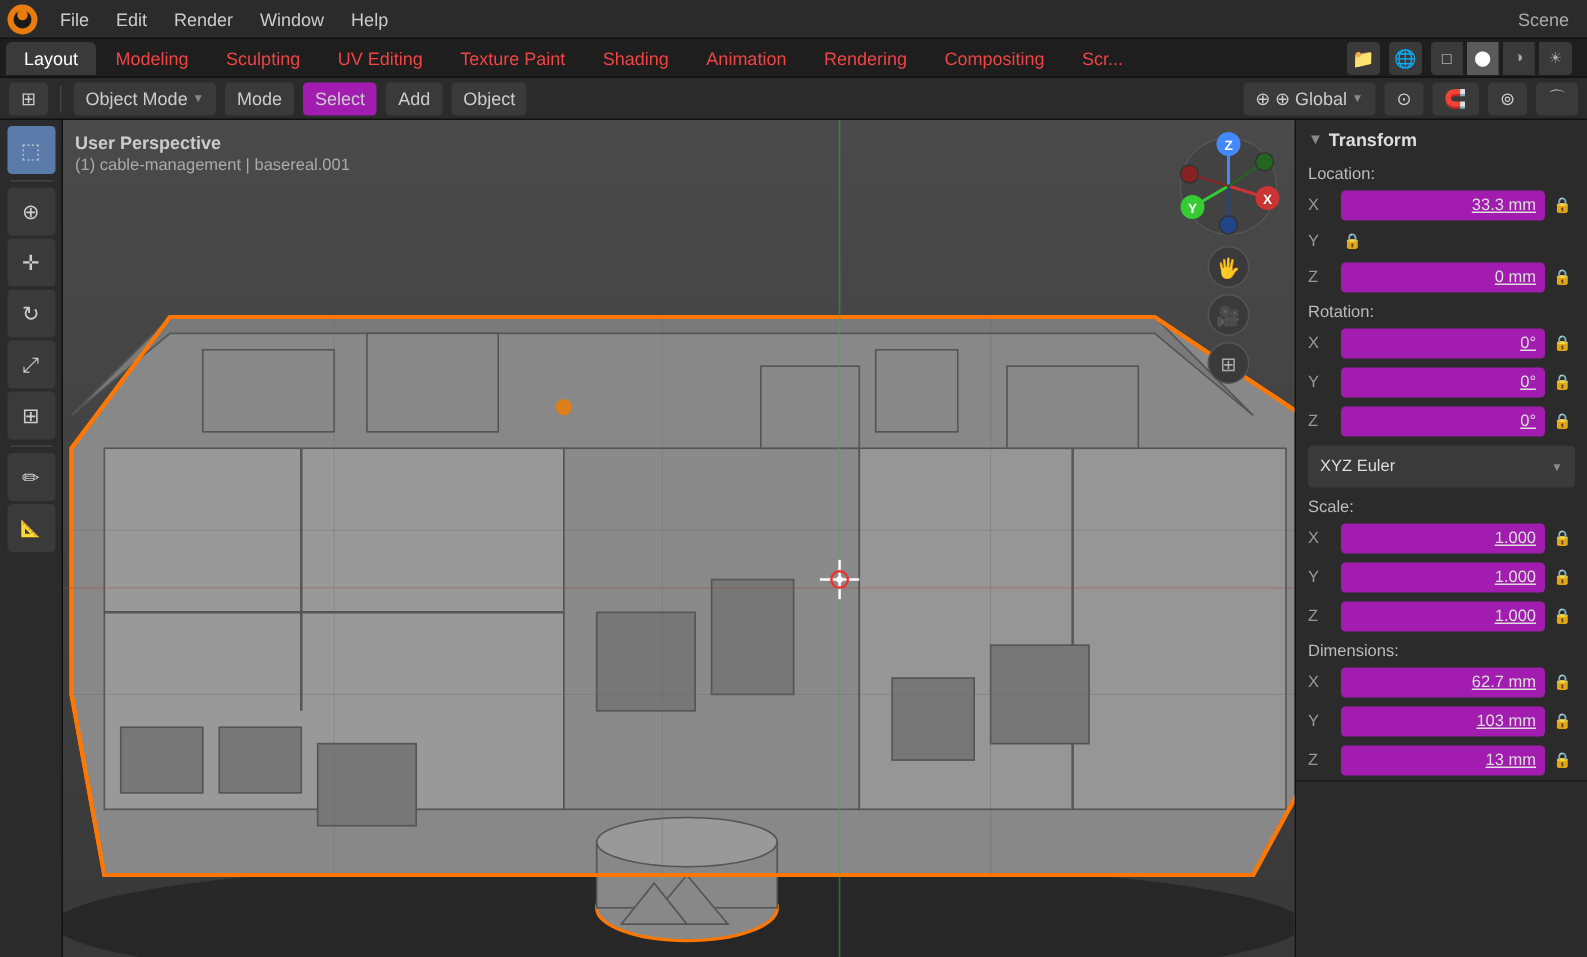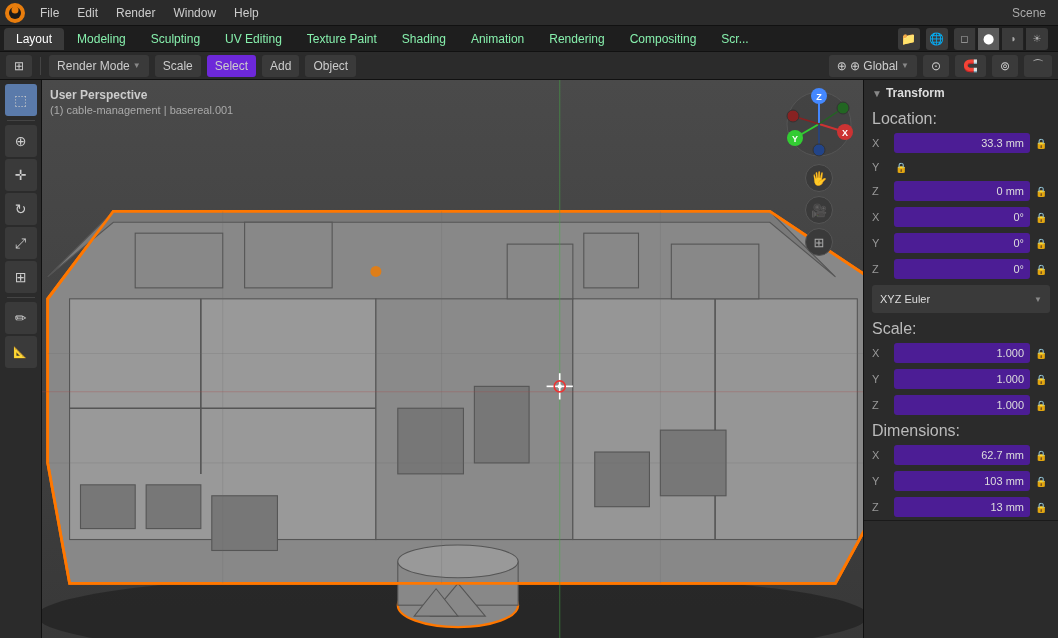--- a/index.html
+++ b/index.html
@@ -41,21 +41,21 @@
     #workspace-tabs {
       height: 26px;
       background: #1e1e1e;
       display: flex;
       align-items: center;
       padding: 0 4px;
       border-bottom: 1px solid #111;
     }
     .ws-tab {
       padding: 4px 12px;
-      color: #86efac;
+      color: #ef4444;
       cursor: pointer;
       font-size: 12px;
       border-radius: 4px 4px 0 0;
       margin-right: 1px;
     }
     .ws-tab.active {
       background: #3a3a3a;
       color: #fff;
     }
 
@@ -75,21 +75,21 @@
       color: #ccc;
       padding: 3px 8px;
       border-radius: 3px;
       cursor: pointer;
       font-size: 12px;
       height: 22px;
       display: flex;
       align-items: center;
       gap: 3px;
     }
-    .toolbar-btn.active { background: #6d28d9; }
+    .toolbar-btn.active { background: #a21caf; }
     .toolbar-divider {
       width: 1px;
       height: 18px;
       background: #444;
       margin: 0 2px;
     }
     .toolbar-spacer { flex: 1; }
     .dropdown-arrow {
       font-size: 8px;
       color: #888;
@@ -222,46 +222,47 @@
       padding: 3px 8px;
       gap: 4px;
     }
     .prop-label {
       color: #999;
       font-size: 11px;
       min-width: 18px;
     }
     .prop-value {
       flex: 1;
-      background: #4c1d95;
+      background: #a21caf;
       border: none;
       color: #ddd;
       font-size: 11px;
       padding: 2px 6px;
       border-radius: 3px;
       text-align: right;
       height: 20px;
       display: flex;
       align-items: center;
       justify-content: flex-end;
+      text-decoration: underline;
     }
     .prop-lock {
       width: 16px;
       height: 16px;
       display: flex;
       align-items: center;
       justify-content: center;
       color: #666;
       font-size: 10px;
       cursor: pointer;
     }
     .section-label {
       padding: 4px 8px 2px 8px;
       color: #bbb;
-      font-size: 16px;
+      font-size: 11px;
     }
     .dropdown-row {
       padding: 3px 8px;
       display: flex;
       align-items: center;
     }
     .dropdown-full {
       flex: 1;
       background: #3a3a3a;
       border-radius: 3px;
@@ -319,25 +320,25 @@
     </div>
   </div>
 </div>
 
 <div id="header-toolbar">
   <button class="toolbar-btn">
     <span>⊞</span>
   </button>
   <div class="toolbar-divider"></div>
   <button class="toolbar-btn">
-    <span>Render Mode</span>
+    <span>Object Mode</span>
     <span class="dropdown-arrow">▼</span>
   </button>
   <button class="toolbar-btn">
-    <span>Scale</span>
+    <span>Mode</span>
   </button>
   <button class="toolbar-btn active">
     <span>Select</span>
   </button>
   <button class="toolbar-btn">
     <span>Add</span>
   </button>
   <button class="toolbar-btn">
     <span>Object</span>
   </button>
@@ -499,20 +500,21 @@
       <div class="prop-row">
         <div class="prop-label">Y</div>
         <div class="prop-lock">🔒</div>
       </div>
       <div class="prop-row">
         <div class="prop-label">Z</div>
         <div class="prop-value">0 mm</div>
         <div class="prop-lock">🔒</div>
       </div>
 
+      <div class="section-label">Rotation:</div>
 
       <div class="prop-row">
         <div class="prop-label">X</div>
         <div class="prop-value">0°</div>
         <div class="prop-lock">🔒</div>
       </div>
       <div class="prop-row">
         <div class="prop-label">Y</div>
         <div class="prop-value">0°</div>
         <div class="prop-lock">🔒</div>

